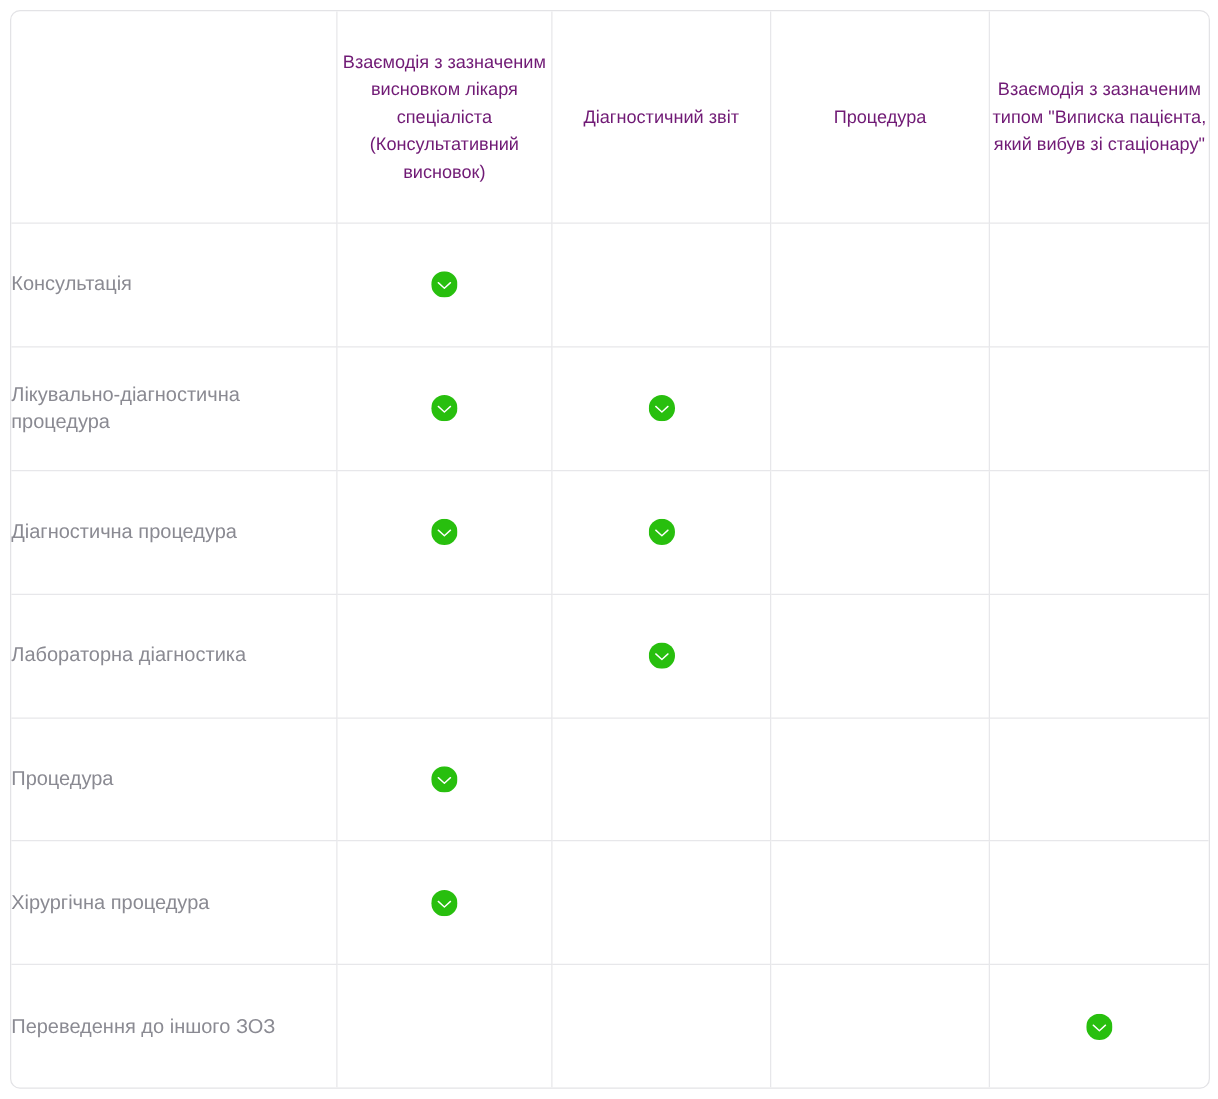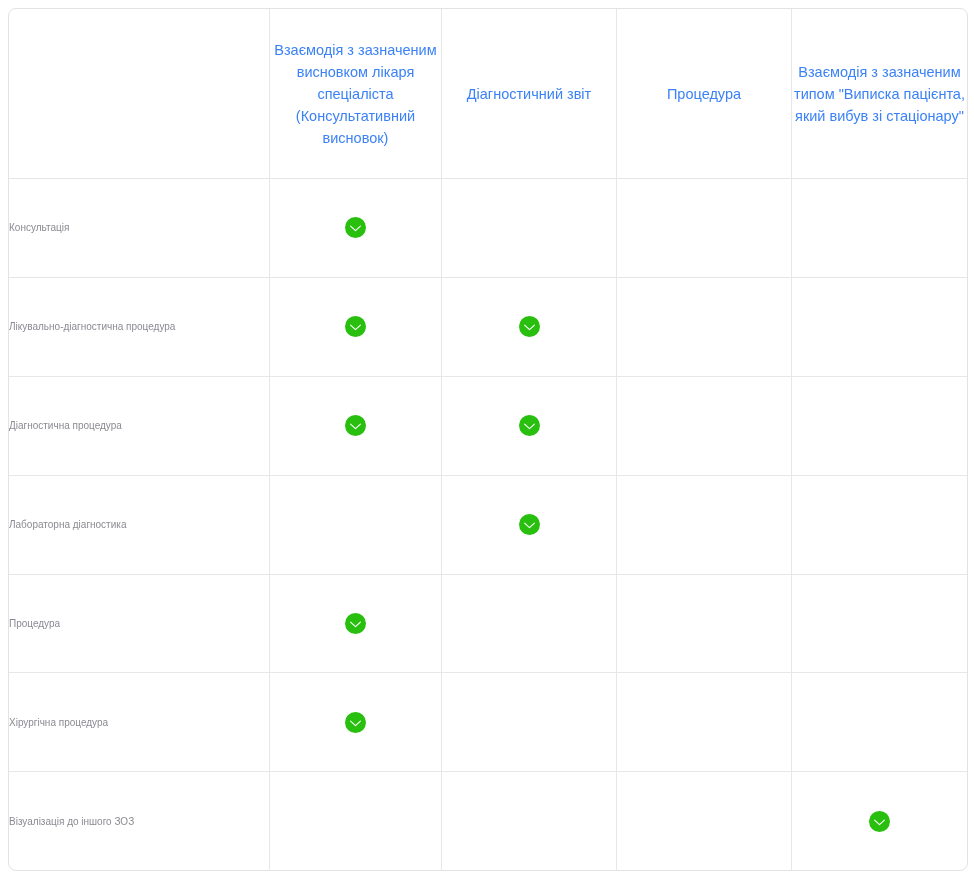--- a/index.html
+++ b/index.html
@@ -56,39 +56,39 @@
   }
 
   
   thead th {
     height: 169px;
     vertical-align: middle;
     text-align: center;
     font-weight: 400;
     font-size: 14.5px;
     line-height: 22px;
-    color: #3b82f6;
+    color: #701a75;
     padding: 6px 14px;
   }
   thead th.corner {
     border-right: 1px solid #e7e7ea;
   }
   thead th .hdr-text {
     display: block;
     white-space: pre-line;
   }
 
   
   tbody td {
     height: 74px;
   }
   td.rowlabel {
     text-align: left;
     padding: 6px 20px 6px 24px;
-    font-size: 10px;
+    font-size: 16px;
     line-height: 21px;
     color: #8a8a92;
     font-weight: 400;
   }
   td.cell {
     text-align: center;
   }
 
   .check-icon {
     display: inline-block;
@@ -197,21 +197,21 @@
           <td class="rowlabel">Хірургічна процедура</td>
           <td class="cell"><span class="check-icon"><svg width="21" height="21" viewBox="0 0 21 21" xmlns="http://www.w3.org/2000/svg">
                 <circle cx="10.5" cy="10.5" r="10.5" fill="#28bf0e"></circle>
                 <path d="M5.6 9.1 L10.5 13.6 L15.4 9.1" fill="none" stroke="#ffffff" stroke-width="1.1" stroke-linecap="round" stroke-linejoin="round"></path>
               </svg></span></td>
           <td class="cell"><span class="cell-empty"></span></td>
           <td class="cell"><span class="cell-empty"></span></td>
           <td class="cell"><span class="cell-empty"></span></td>
         </tr>
         <tr>
-          <td class="rowlabel">Візуалізація до іншого ЗОЗ</td>
+          <td class="rowlabel">Переведення до іншого ЗОЗ</td>
           <td class="cell"><span class="cell-empty"></span></td>
           <td class="cell"><span class="cell-empty"></span></td>
           <td class="cell"><span class="cell-empty"></span></td>
           <td class="cell"><span class="check-icon"><svg width="21" height="21" viewBox="0 0 21 21" xmlns="http://www.w3.org/2000/svg">
                 <circle cx="10.5" cy="10.5" r="10.5" fill="#28bf0e"></circle>
                 <path d="M5.6 9.1 L10.5 13.6 L15.4 9.1" fill="none" stroke="#ffffff" stroke-width="1.1" stroke-linecap="round" stroke-linejoin="round"></path>
               </svg></span></td>
         </tr>
       </tbody>
   </table>

